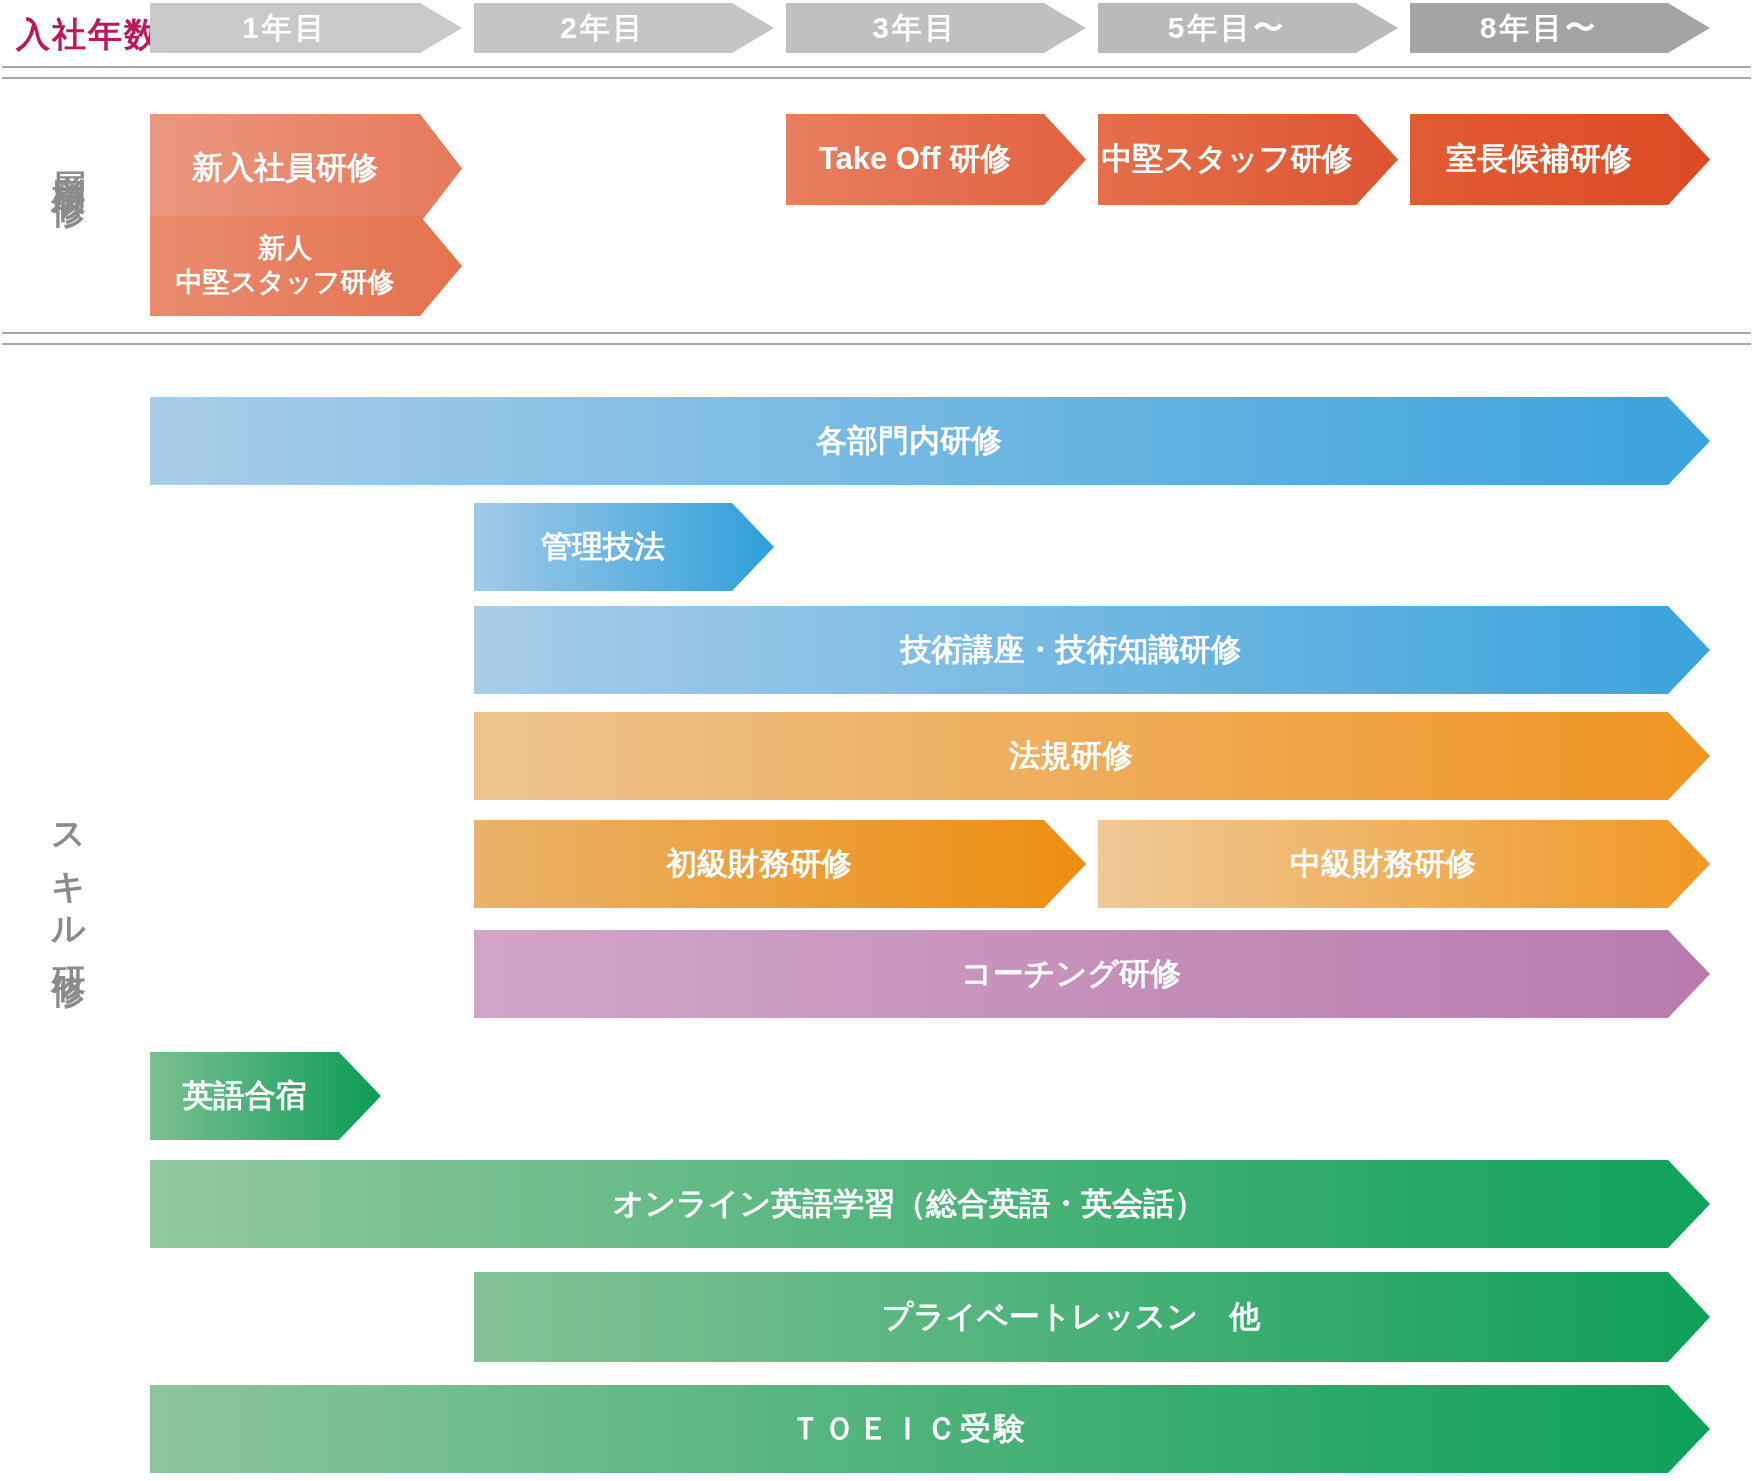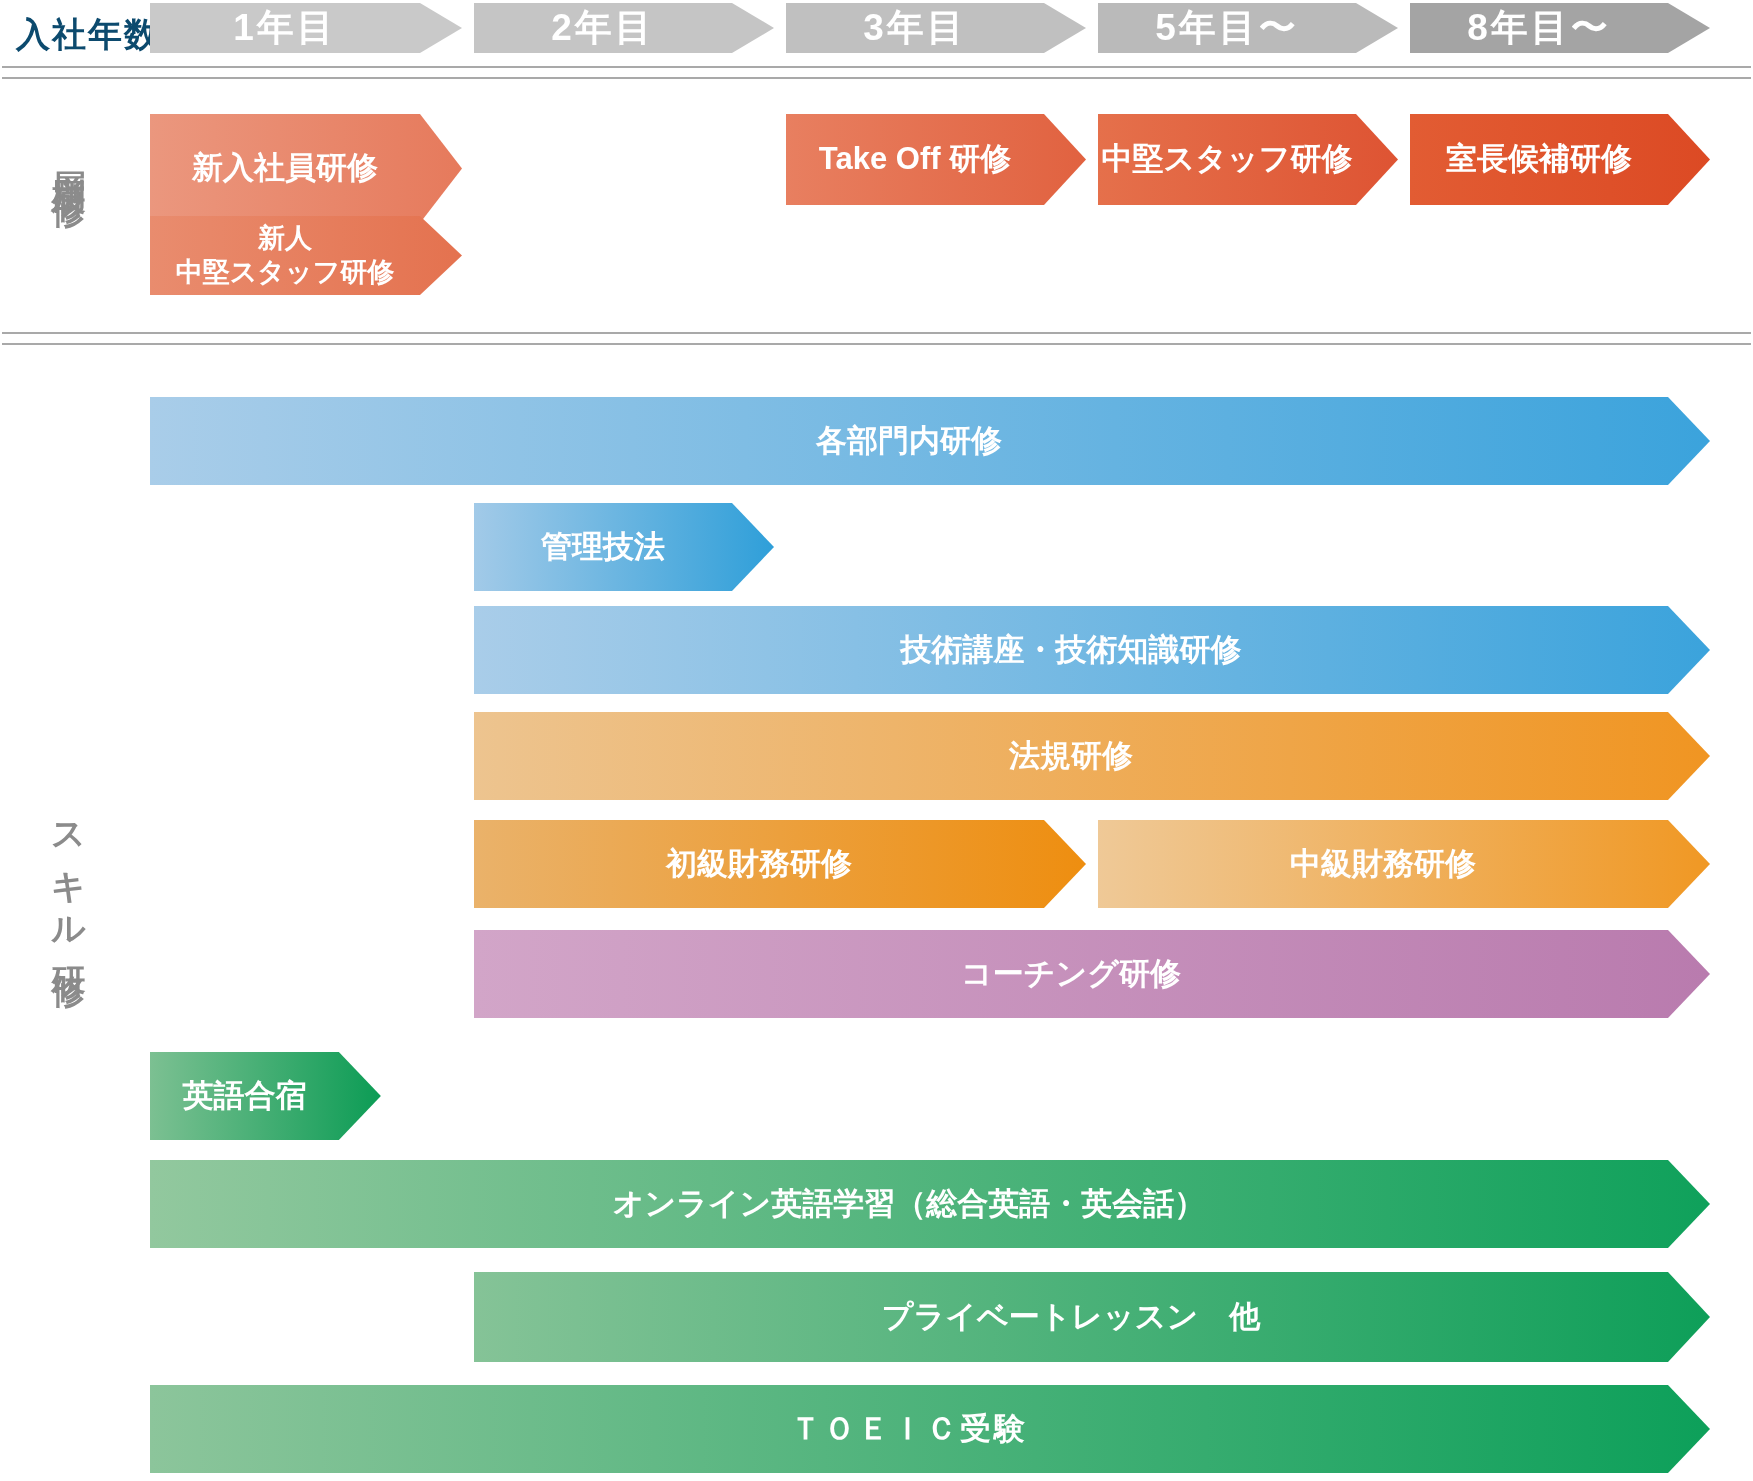--- a/index.html
+++ b/index.html
@@ -2,36 +2,36 @@
 <html><head>
 <meta charset="utf-8">
 <style>
   html,body{margin:0;padding:0;background:#fff;}
   #canvas{
     position:relative;width:1753px;height:1481px;background:#ffffff;overflow:hidden;
     font-family:"Liberation Sans","DejaVu Sans",sans-serif;
   }
   .hdr-label{
     position:absolute;left:16px;top:12px;font-size:34px;font-weight:bold;
-    color:#0c4a6e;letter-spacing:2px;white-space:nowrap;
+    color:#be185d;letter-spacing:2px;white-space:nowrap;
   }
   .vlabel{
     position:absolute;writing-mode:vertical-rl;font-weight:bold;color:#8b8b8b;
     font-size:34px;letter-spacing:8px;line-height:1;
   }
   #tier-label{left:52px;top:144px;height:150px;}
   #skill-label{left:52px;top:800px;height:190px;}
   .divider{position:absolute;left:2px;width:1749px;border-top:2px solid #a9a9a9;}
   .arrow{
     position:absolute;display:flex;flex-direction:column;align-items:center;justify-content:center;
     color:#ffffff;font-weight:bold;font-size:31px;text-align:center;line-height:1.25;
     clip-path:polygon(0 0, calc(100% - 42px) 0, 100% 50%, calc(100% - 42px) 100%, 0 100%);
     padding-right:42px;box-sizing:border-box;white-space:nowrap;
   }
-  .arrow.header{font-size:37px;letter-spacing:3px;}
+  .arrow.header{font-size:30px;letter-spacing:3px;}
 </style>
 </head>
 <body>
 
 <div id="canvas">
   <div class="hdr-label">入社年数</div>
   <div id="header-row">
       <div class="arrow header" style="top: 3px; height: 50px; left: 150px; width: 312px; background: rgb(201, 201, 201);">1年目</div>
       <div class="arrow header" style="top: 3px; height: 50px; left: 474px; width: 300px; background: rgb(197, 197, 197);">2年目</div>
       <div class="arrow header" style="top: 3px; height: 50px; left: 786px; width: 300px; background: rgb(192, 192, 192);">3年目</div>
@@ -45,21 +45,21 @@
   <div class="divider" style="top:343px"></div>
 
   <div class="vlabel" id="tier-label">層別研修</div>
   <div class="vlabel" id="skill-label">スキル研修</div>
 
   <div id="arrows">
       <div class="arrow" style="top: 114px; height: 109px; left: 150px; width: 312px; background: linear-gradient(90deg, rgb(235, 151, 126), rgb(230, 122, 92));">新入社員研修</div>
       <div class="arrow" style="top: 114px; height: 91px; left: 786px; width: 300px; background: linear-gradient(90deg, rgb(232, 127, 96), rgb(225, 98, 64));">Take Off 研修</div>
       <div class="arrow" style="top: 114px; height: 91px; left: 1098px; width: 300px; background: linear-gradient(90deg, rgb(229, 112, 75), rgb(222, 84, 51));">中堅スタッフ研修</div>
       <div class="arrow" style="top: 114px; height: 91px; left: 1410px; width: 300px; background: linear-gradient(90deg, rgb(226, 92, 51), rgb(220, 74, 36));">室長候補研修</div>
-      <div class="arrow" style="top: 216px; height: 79px; left: 150px; width: 312px; background: linear-gradient(90deg, rgb(233, 140, 110), rgb(228, 114, 79)); font-size: 27px;">
+      <div class="arrow" style="top: 216px; height: 100px; left: 150px; width: 312px; background: linear-gradient(90deg, rgb(233, 140, 110), rgb(228, 114, 79)); font-size: 27px;">
         <div>新人</div>
         <div>中堅スタッフ研修</div>
       </div>
       <div class="arrow" style="top: 397px; height: 88px; left: 150px; width: 1560px; background: linear-gradient(90deg, rgb(169, 205, 233), rgb(59, 163, 220));">各部門内研修</div>
       <div class="arrow" style="top: 503px; height: 88px; left: 474px; width: 300px; background: linear-gradient(90deg, rgb(162, 202, 232), rgb(47, 159, 217));">管理技法</div>
       <div class="arrow" style="top: 606px; height: 88px; left: 474px; width: 1236px; background: linear-gradient(90deg, rgb(169, 205, 233), rgb(59, 163, 220));">技術講座・技術知識研修</div>
       <div class="arrow" style="top: 712px; height: 88px; left: 474px; width: 1236px; background: linear-gradient(90deg, rgb(237, 196, 143), rgb(240, 149, 34));">法規研修</div>
       <div class="arrow" style="top: 820px; height: 88px; left: 474px; width: 612px; background: linear-gradient(90deg, rgb(234, 178, 106), rgb(238, 142, 16));">初級財務研修</div>
       <div class="arrow" style="top: 820px; height: 88px; left: 1098px; width: 612px; background: linear-gradient(90deg, rgb(239, 201, 151), rgb(240, 152, 36));">中級財務研修</div>
       <div class="arrow" style="top: 930px; height: 88px; left: 474px; width: 1236px; background: linear-gradient(90deg, rgb(210, 165, 200), rgb(185, 123, 174));">コーチング研修</div>

